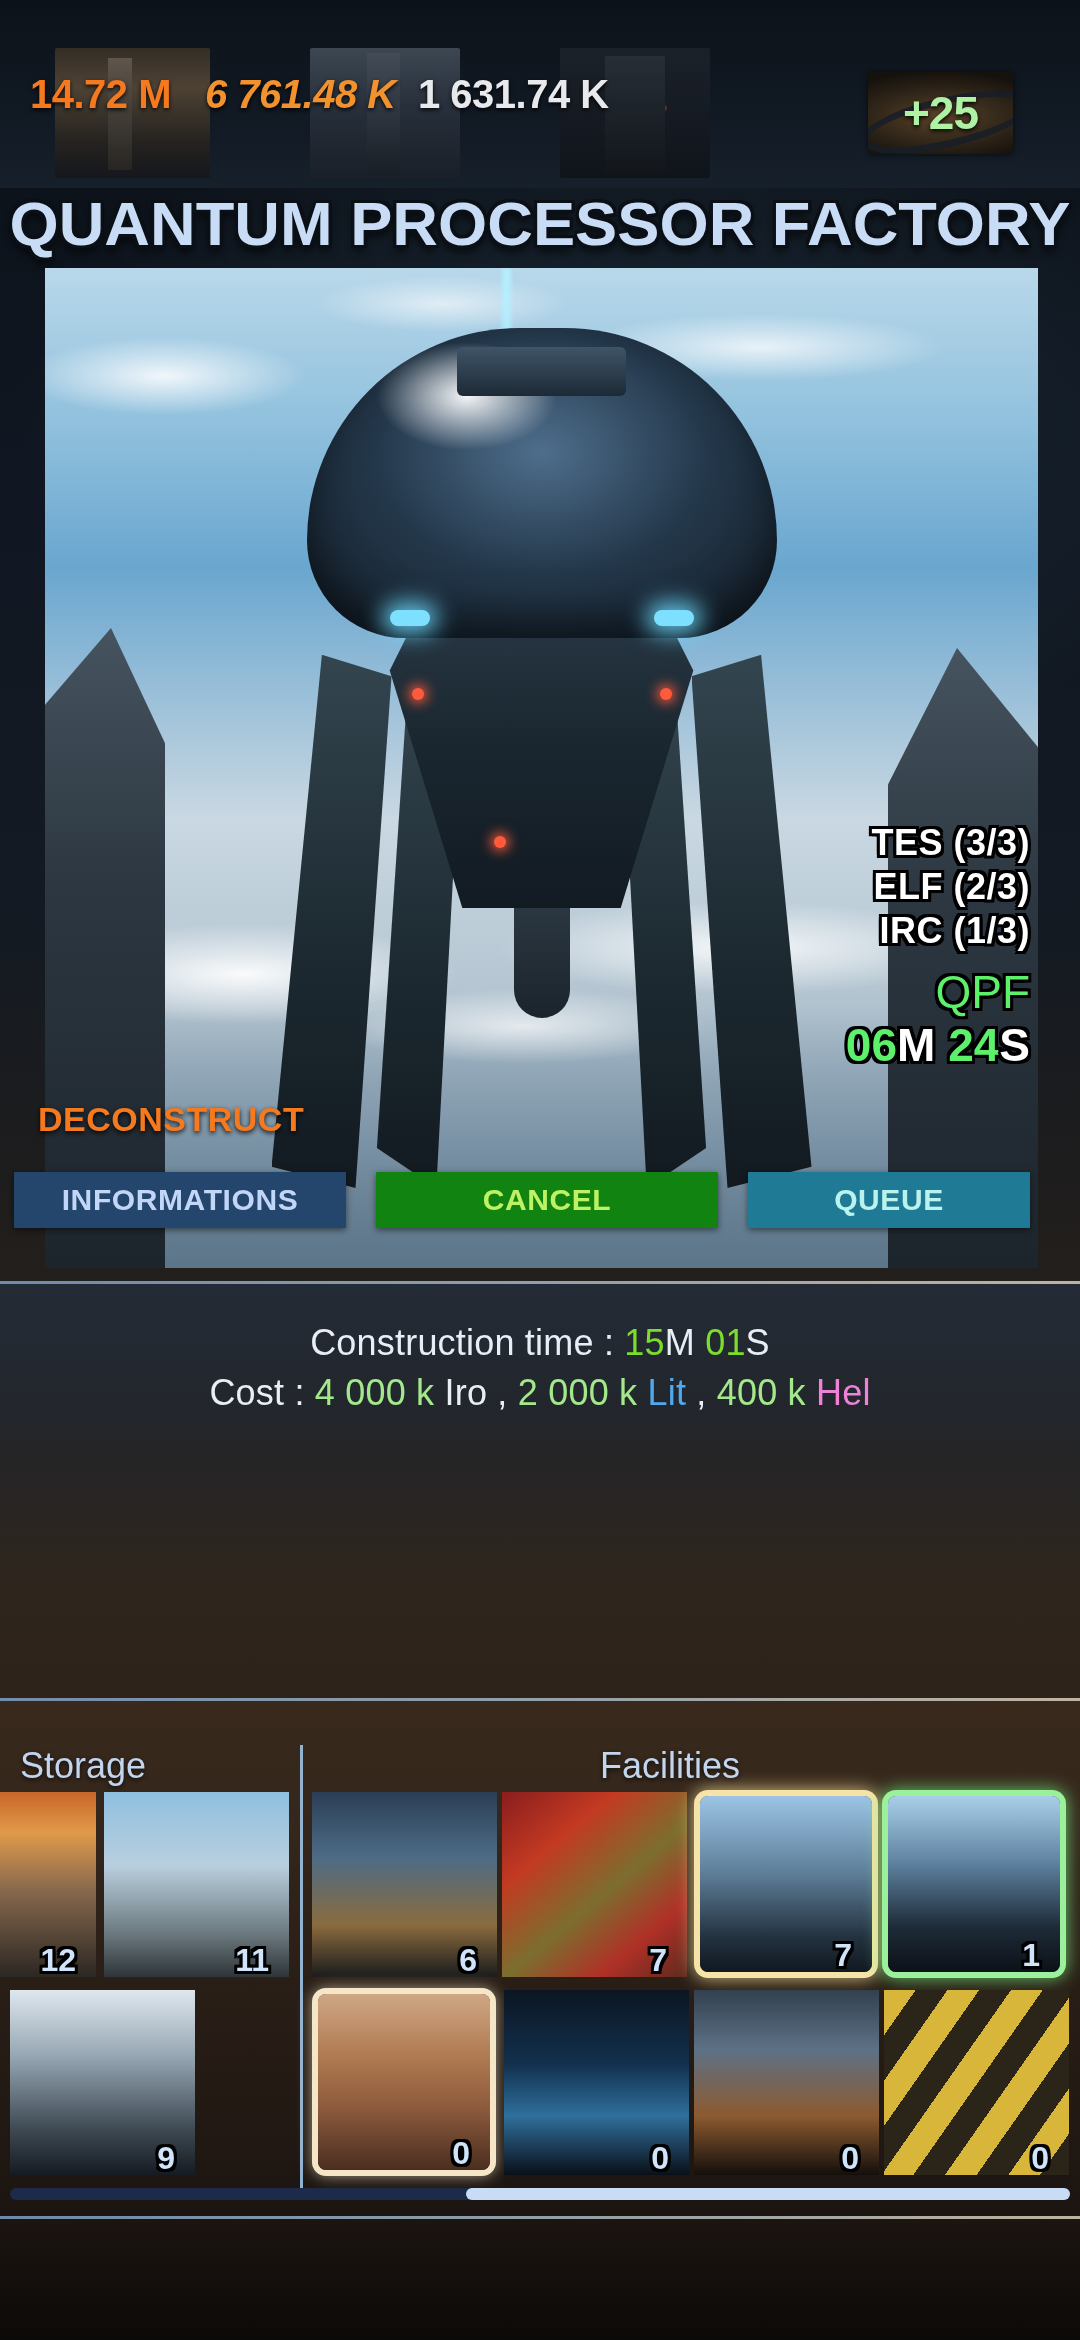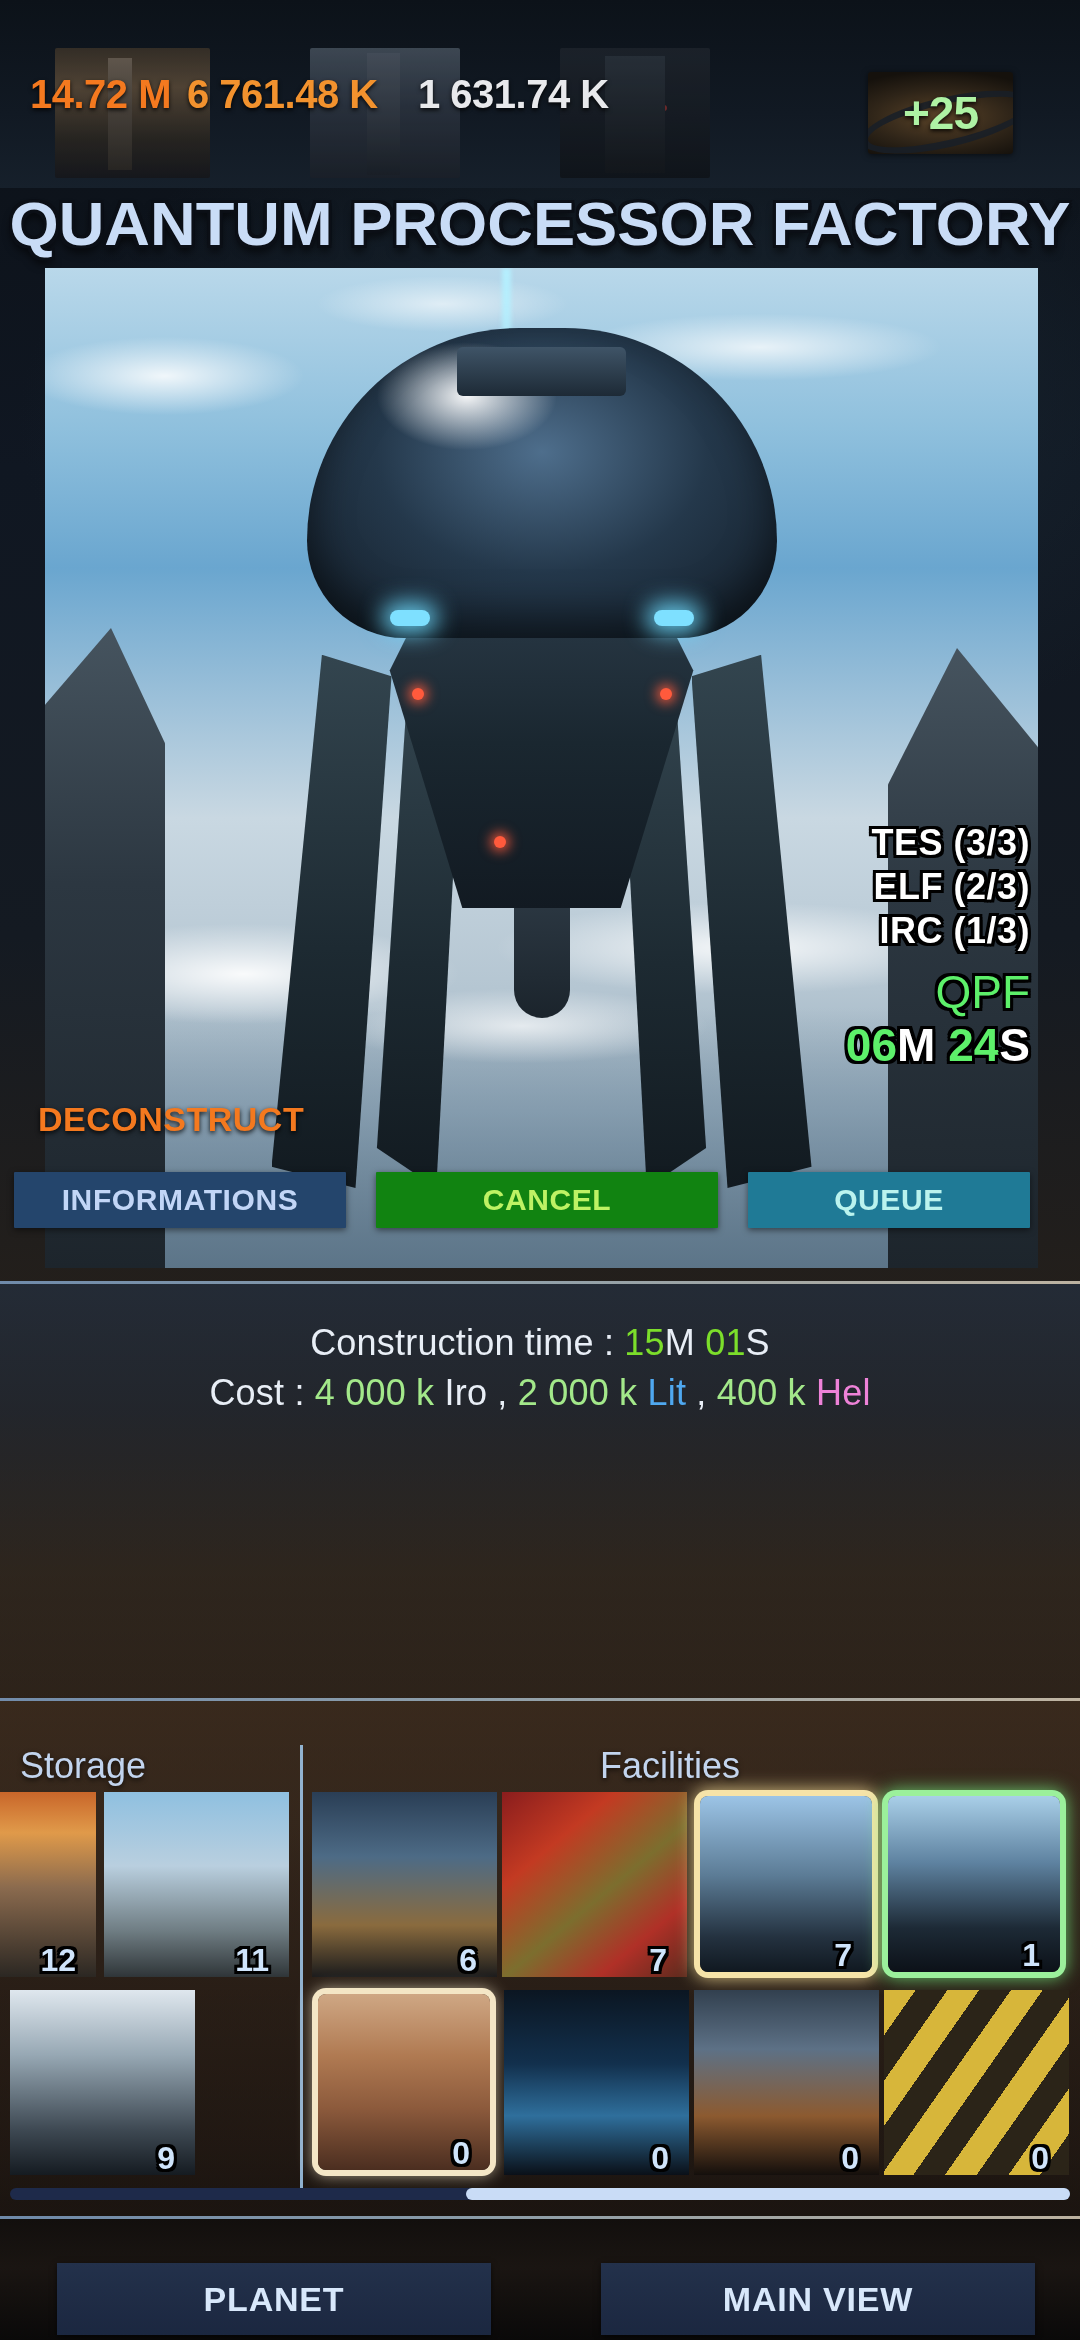--- a/index.html
+++ b/index.html
@@ -69,21 +69,21 @@
     display: flex;
     align-items: center;
     font-weight: bold;
     font-size: 40px;
     letter-spacing: -0.5px;
     white-space: nowrap;
     text-shadow: 0 2px 4px rgba(0,0,0,.85);
     font-stretch: condensed;
   }
   .res-iron   { left: 30px;  color: #F4791F; }
-  .res-lithium{ left: 187px; color: #F2922E; }
+  .res-lithium{ left: 205px; color: #F2922E; font-style: italic; }
   .res-helium { left: 418px; color: #E8E9EC; }
 
   .badge-tile {
     position: absolute;
     left: 868px; top: 72px;
     width: 145px; height: 82px;
     border-radius: 3px;
     overflow: hidden;
     background:
       radial-gradient(ellipse 120px 46px at 50% 55%, #5a4328 0%, #2e2418 60%, #15110c 100%),
@@ -504,18 +504,14 @@
   </div>
   <div class="tile art-k" style="left:884px;top:1990px;width:185px;height:185px;">
     <span class="cnt">0</span>
   </div>
 
   <div class="scrollbar">
     <div class="thumb"></div>
   </div>
 
   <div class="divider d3"></div>
-  <div class="bottom-nav">
-    <div class="nav-btn planet">PLANET</div>
-    <div class="nav-btn mainview">MAIN VIEW</div>
-  </div>
 
 </div>
 
 </body></html>

